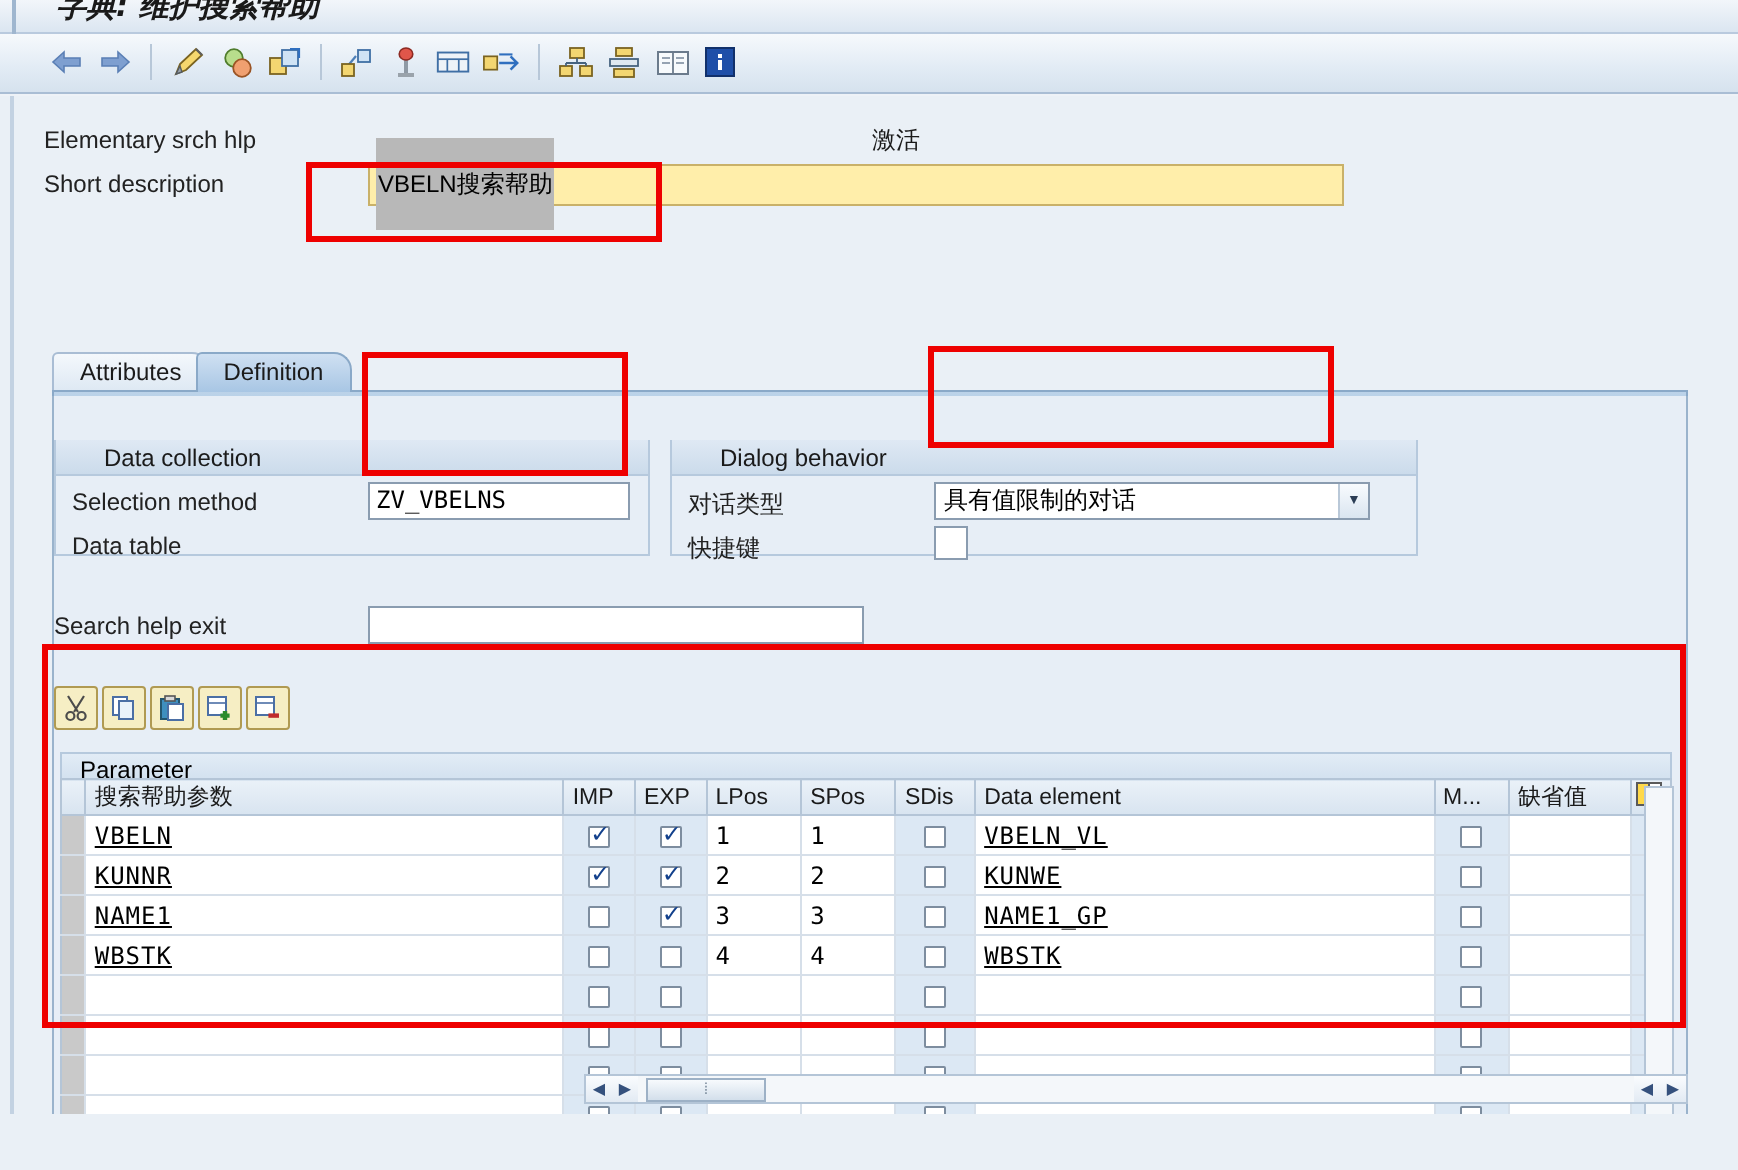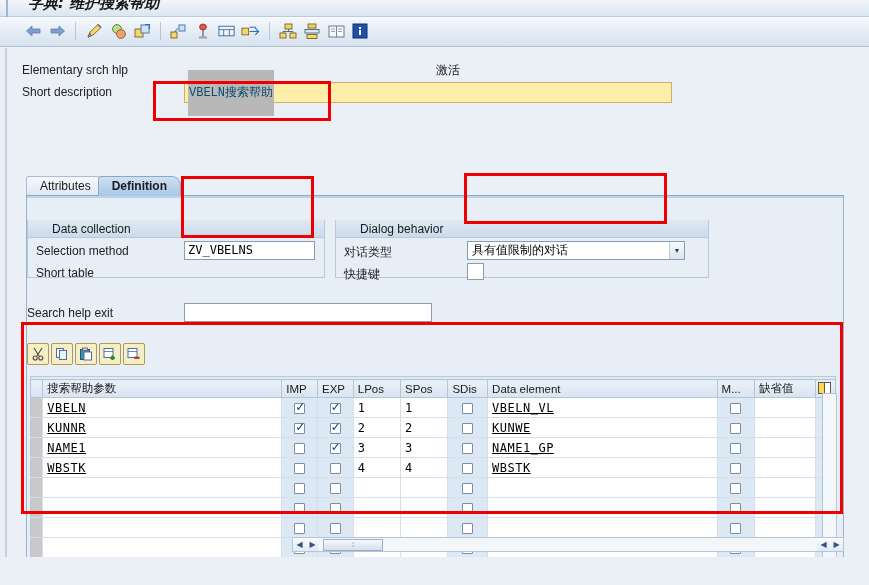--- a/index.html
+++ b/index.html
@@ -69,22 +69,22 @@
   }
   .inp {
     position: absolute; border: 1px solid #8a9cb0;
     background: #ffffff; font-family: "DejaVu Sans Mono", monospace;
     font-size: 12px; padding: 0 3px; line-height: 17px; color: #000;
     outline: none;
   }
   .inp.ro { background: #f1f1f1; border-color: #9aa9ba; }
   .inp.req { background: #ffeeaa; border: 1px solid #c9b169; }
   .sel-text {
-    background: #b8b8b8; color: #0c4a6e; padding: 16px 1px;
-    font-family: Liberation Mono, monospace; font-size: 12px;
+    background: #b8b8b8; color: #000000; padding: 16px 1px;
+    font-family: Liberation Sans, sans-serif; font-size: 12px;
   }
   .statustxt {
     position: absolute; font-size: 12px;
     font-family: "DejaVu Sans", sans-serif; color: #1a1a1a;
   }
   
   .focus-wrap { position: absolute; }
   .focus-wrap i {
     position: absolute; width: 5px; height: 5px; border: 0; pointer-events: none;
   }
@@ -102,21 +102,21 @@
   }
   .tab.inactive {
     background: linear-gradient(to bottom,#f4f8fc,#dde8f3);
     border: 1px solid #a9bdd4; border-bottom: none;
     border-radius: 3px 9px 0 0;
     transform: skewX(0deg);
   }
   .tab.active {
     background: linear-gradient(to bottom,#cfe0f2,#a8c6e4);
     border: 1px solid #8aa9c8; border-bottom: none;
-    border-radius: 3px 9px 0 0; font-weight: bold;
+    border-radius: 3px 9px 0 0; font-weight: normal;
     margin-left: -7px; z-index: 2;
   }
   .tabbody {
     position: absolute; left: 26px; top: 147px; width: 818px; height: 20px;
     background: linear-gradient(to bottom,#bcd3e9,#aec8e2);
     border: 1px solid #8aa9c8; border-top: 1px solid #8aa9c8;
   }
   .panel {
     position: absolute; left: 26px; top: 150px; width: 818px; height: 383px;
     background: #e7eef6; border: 1px solid #9ab3cc; border-top: none;
@@ -144,21 +144,21 @@
 
   
   .tblwrap { position: absolute; left: 30px; top: 328px; width: 806px; }
   .tbl-title {
     position: absolute; left: 0; top: 0; width: 100%; height: 17px;
     background: linear-gradient(to bottom,#e2ecf6,#d0dfee);
     border: 1px solid #b6c9dd;
   }
   .tbl-title span { position: absolute; left: 9px; top: 1px; font-size: 12px; }
   table.grid {
-    position: absolute; left: 0; top: 3px;
+    position: absolute; left: 0; top: 13px;
     border-collapse: collapse; table-layout: fixed;
     font-size: 12px; background: #701a75;
   }
   table.grid th {
     background: linear-gradient(to bottom,#eaf1f8,#d8e4f0);
     border: 1px solid #b4c5d7;
     font-weight: normal; font-size: 11.5px; text-align: left;
     padding: 1px 4px; height: 18px; color: #1a1a1a; white-space: nowrap;
   }
   table.grid td {
@@ -381,21 +381,21 @@
     <div class="tabbody"></div>
 
     <div class="panel">
 
       <div class="group" style="left:0px; top:22px; width:298px; height:58px;">
         <div class="gbar"></div>
         <div class="gtitle">Data collection</div>
         <div class="gframe"></div>
         <div class="fld-label" style="left:9px; top:24px;">Selection method</div>
         <div class="inp" style="left:157px; top:21px; width:131px; height:19px;">ZV_VBELNS</div>
-        <div class="fld-label" style="left:9px; top:46px;">Short table</div>
+        <div class="fld-label" style="left:9px; top:46px;">Data table</div>
       </div>
 
       <div class="group" style="left:308px; top:22px; width:374px; height:58px;">
         <div class="gbar"></div>
         <div class="gtitle">Dialog behavior</div>
         <div class="gframe"></div>
         <div class="fld-label cn" style="left:9px; top:24px;">对话类型</div>
         <div class="ddl" style="left:132px; top:21px; width:218px; height:19px;">
           <div class="val cn">具有值限制的对话</div>
           <div class="arw arrow-d"></div>

